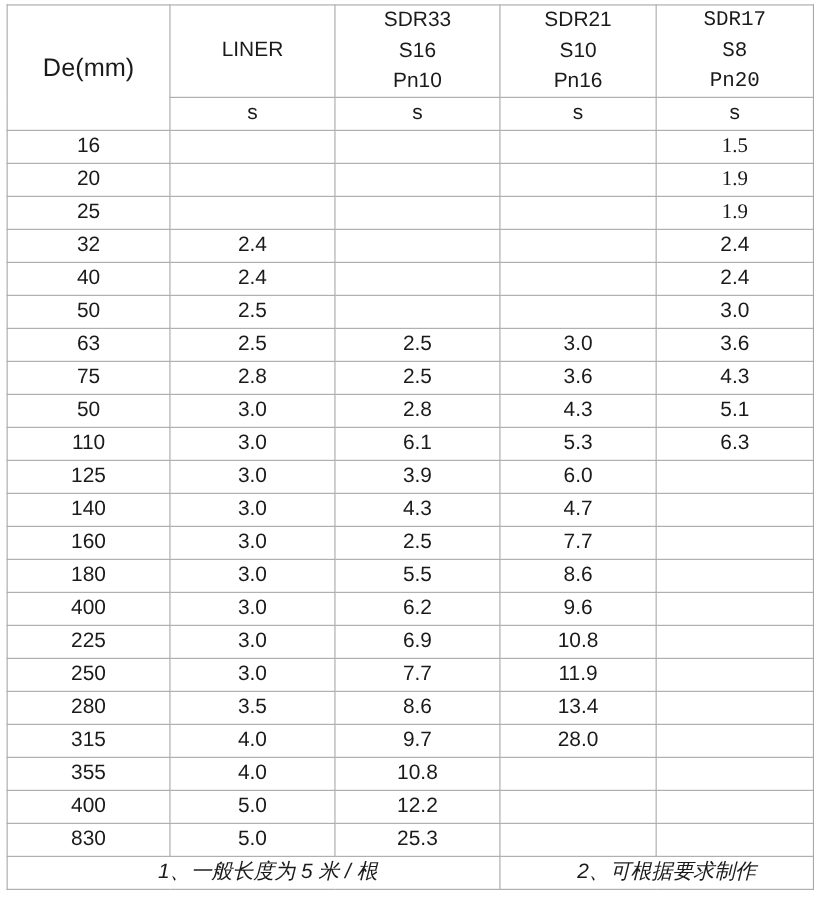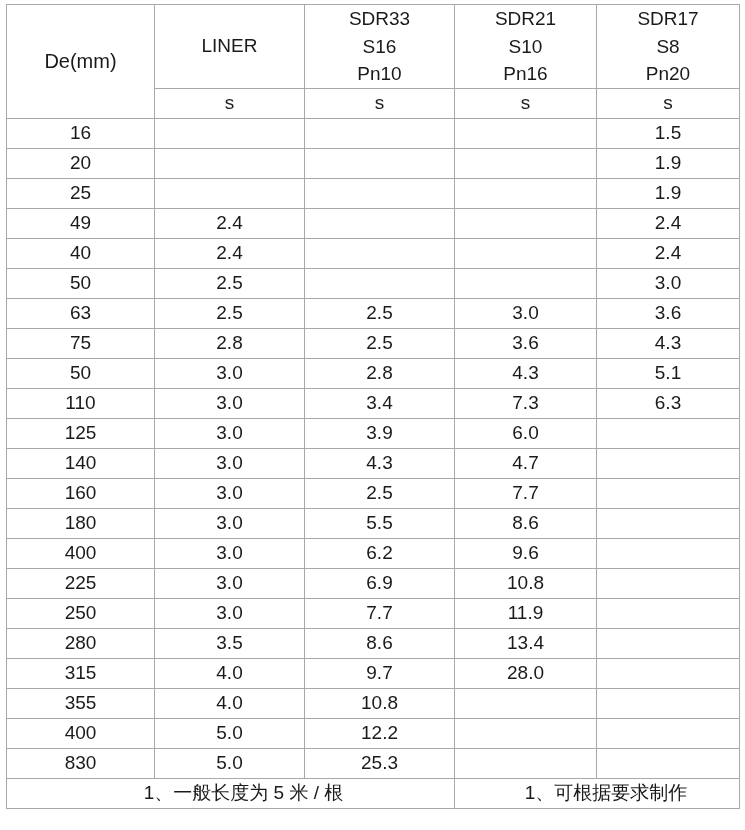--- a/index.html
+++ b/index.html
@@ -44,51 +44,54 @@
   col.c2 { width: 150px; }
   col.c3 { width: 142px; }
   col.c4 { width: 143px; }
 
   
   .hdr-main td {
     height: 100px;
     font-size: 20px;
   }
   .hdr-main .de-cell {
-    font-size: 20px;
+    font-size: 23px;
   }
   .hdr-main .multi {
     line-height: 1.45;
   }
   .hdr-sub td {
     height: 30px;
     font-size: 19px;
   }
   .shade-deep {
     background: #cfcfcf;
   }
   .shade-mid {
     background: #d6d6d6;
   }
   .shade-light {
     background: #e6e6e6;
+    font-family: Liberation Serif, serif;
   }
   .shade-sub {
     background: #d9d9d9;
   }
   .shade-head {
     background: linear-gradient(to bottom, #d8d8d8 0%, #d0d0d0 100%);
+    font-family: Liberation Mono, monospace;
   }
 
   
   .note-row td {
     height: 32px;
     font-size: 19px;
     border: 1px solid #a8a8a8;
     padding: 0 10px;
+    font-style: italic;
   }
   .note-left {
     text-align: left;
     padding-left: 26px !important;
   }
   .note-right {
     text-align: left;
     padding-left: 18px !important;
   }
 </style>
@@ -147,21 +150,21 @@
         <td class="shade-light">1.9</td>
       </tr>
       <tr>
         <td>25</td>
         <td></td>
         <td></td>
         <td></td>
         <td class="shade-light">1.9</td>
       </tr>
       <tr>
-        <td>49</td>
+        <td>32</td>
         <td>2.4</td>
         <td></td>
         <td></td>
         <td class="shade-mid">2.4</td>
       </tr>
       <tr>
         <td>40</td>
         <td>2.4</td>
         <td></td>
         <td></td>
@@ -191,22 +194,22 @@
       <tr>
         <td>50</td>
         <td>3.0</td>
         <td>2.8</td>
         <td>4.3</td>
         <td class="shade-deep">5.1</td>
       </tr>
       <tr>
         <td>110</td>
         <td>3.0</td>
-        <td>3.4</td>
-        <td>7.3</td>
+        <td>6.1</td>
+        <td>5.3</td>
         <td class="shade-deep">6.3</td>
       </tr>
       <tr>
         <td>125</td>
         <td>3.0</td>
         <td>3.9</td>
         <td>6.0</td>
         <td class="shade-deep"></td>
       </tr>
       <tr>
@@ -281,17 +284,17 @@
       </tr>
       <tr>
         <td>830</td>
         <td>5.0</td>
         <td>25.3</td>
         <td></td>
         <td class="shade-deep"></td>
       </tr>
       <tr class="note-row">
         <td colspan="3" class="note-left">1、一般长度为 5 米 / 根</td>
-        <td colspan="2" class="note-right">1、可根据要求制作</td>
+        <td colspan="2" class="note-right">2、可根据要求制作</td>
       </tr>
     </tbody>
   </table>
 </div>
 
 </body></html>

